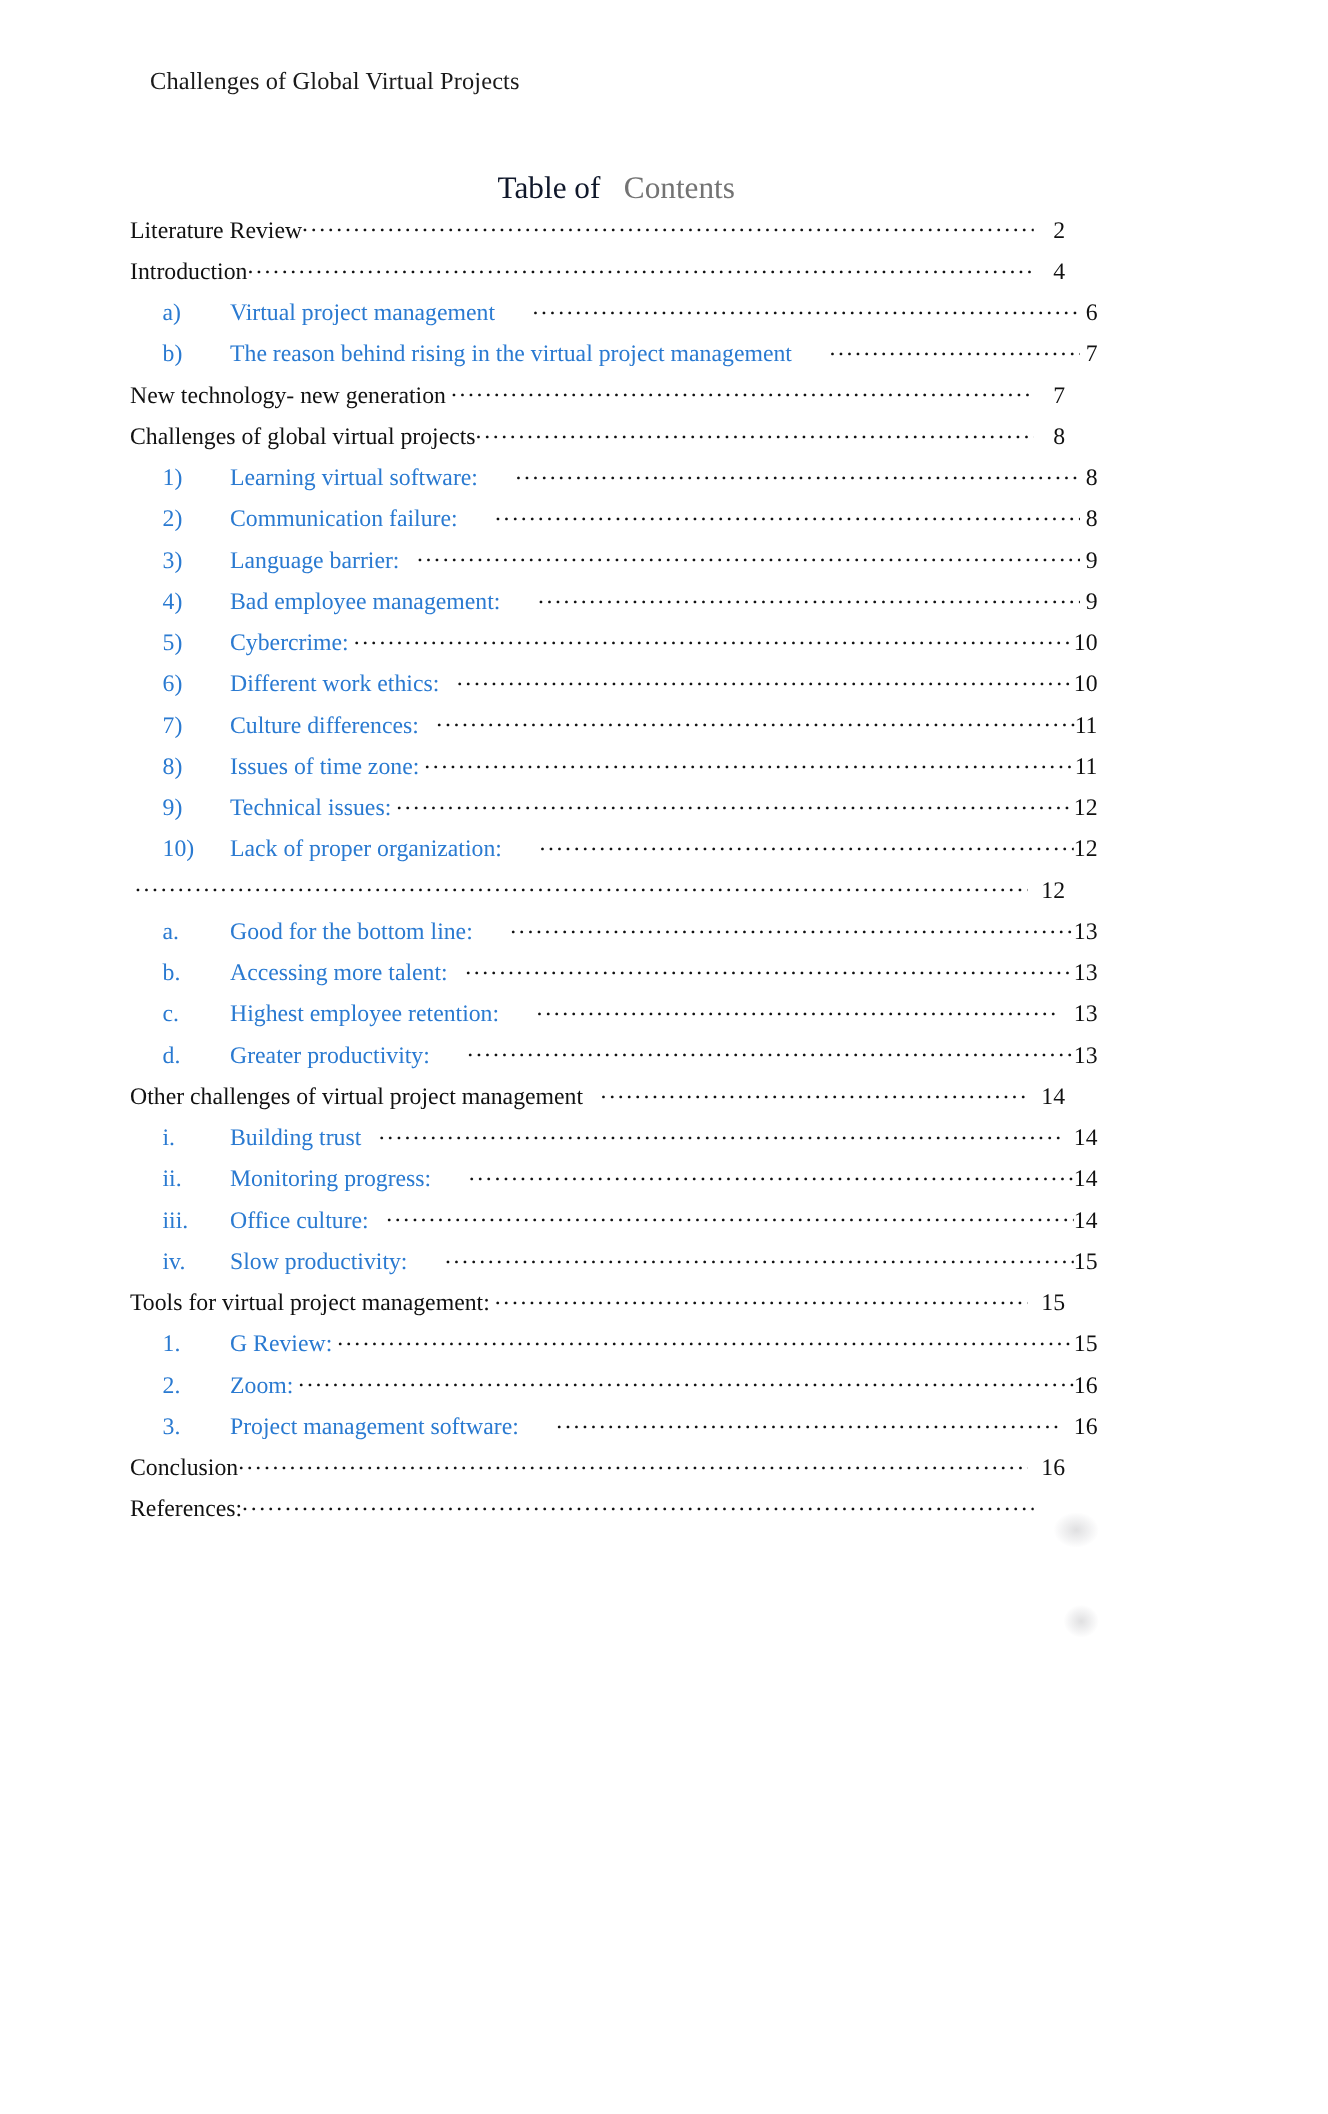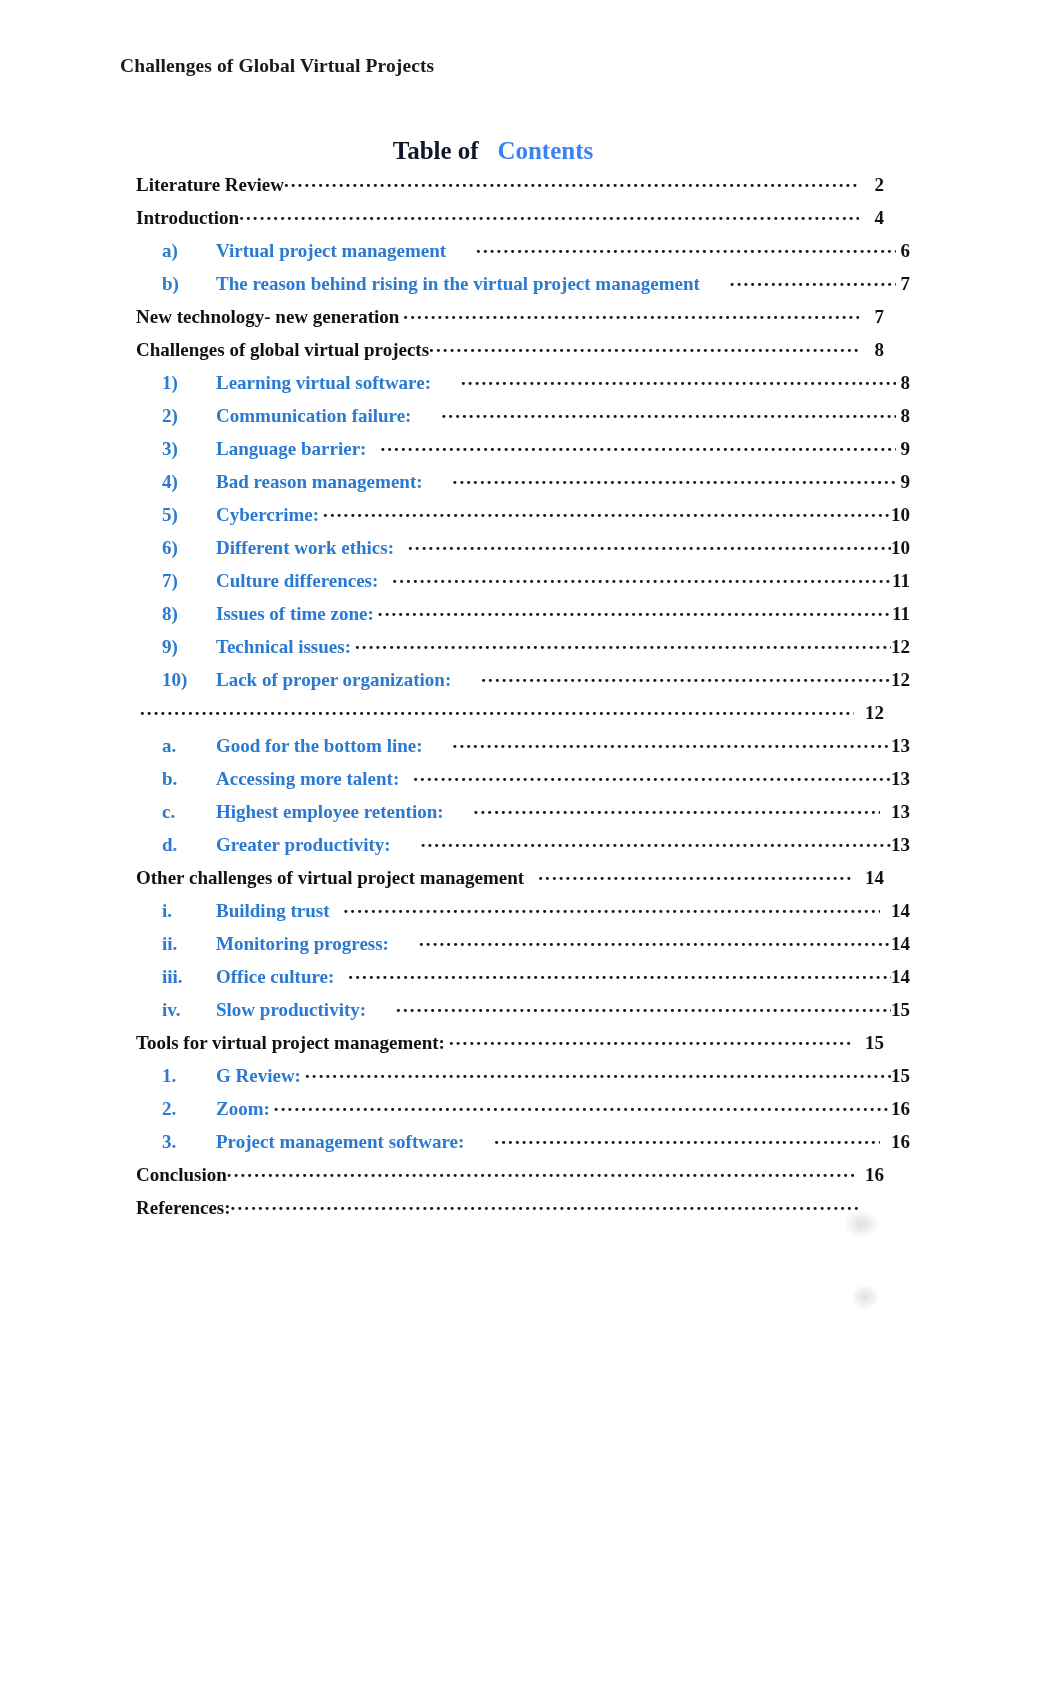--- a/index.html
+++ b/index.html
@@ -14,21 +14,20 @@
     -webkit-font-smoothing: antialiased;
   }
   .page {
     position: relative;
     width: 1062px;
     height: 1691px;
     margin: 0 auto;
     background: #ffffff;
     overflow: hidden;
     box-sizing: border-box;
-    font-weight: bold;
   }
   .running-header {
     position: absolute;
     left: 120px;
     top: 54px;
     font-size: 19.5px;
     line-height: 1.2;
     color: #1a1a1a;
     letter-spacing: 0.1px;
     white-space: nowrap;
@@ -40,25 +39,25 @@
     width: 746px;
     text-align: center;
     font-size: 25px;
     line-height: 1.2;
     white-space: nowrap;
   }
   .toc-title .part-blue {
     color: #0f172a;
   }
   .toc-title .part-black {
-    color: #3b82f6;
+    color: #737373;
   }
   .toc-list {
     position: absolute;
-    left: 136px;
+    left: 104px;
     top: 168px;
     width: 748px;
   }
   .toc-row {
     display: flex;
     align-items: baseline;
     width: 100%;
     height: 33px;
     font-size: 19px;
     line-height: 33px;
@@ -199,21 +198,21 @@
       </div>
       <div class="toc-row level-2">
         <span class="marker">3)</span>
         <span class="label">Language barrier:</span>
         <span class="gap-md"></span>
         <span class="leader"></span>
         <span class="pageno narrow">9</span>
       </div>
       <div class="toc-row level-2">
         <span class="marker">4)</span>
-        <span class="label">Bad reason management:</span>
+        <span class="label">Bad employee management:</span>
         <span class="gap-lg"></span>
         <span class="leader"></span>
         <span class="pageno narrow">9</span>
       </div>
       <div class="toc-row level-2">
         <span class="marker">5)</span>
         <span class="label">Cybercrime:</span>
         <span class="gap-sm"></span>
         <span class="leader"></span>
         <span class="pageno narrow">10</span>

